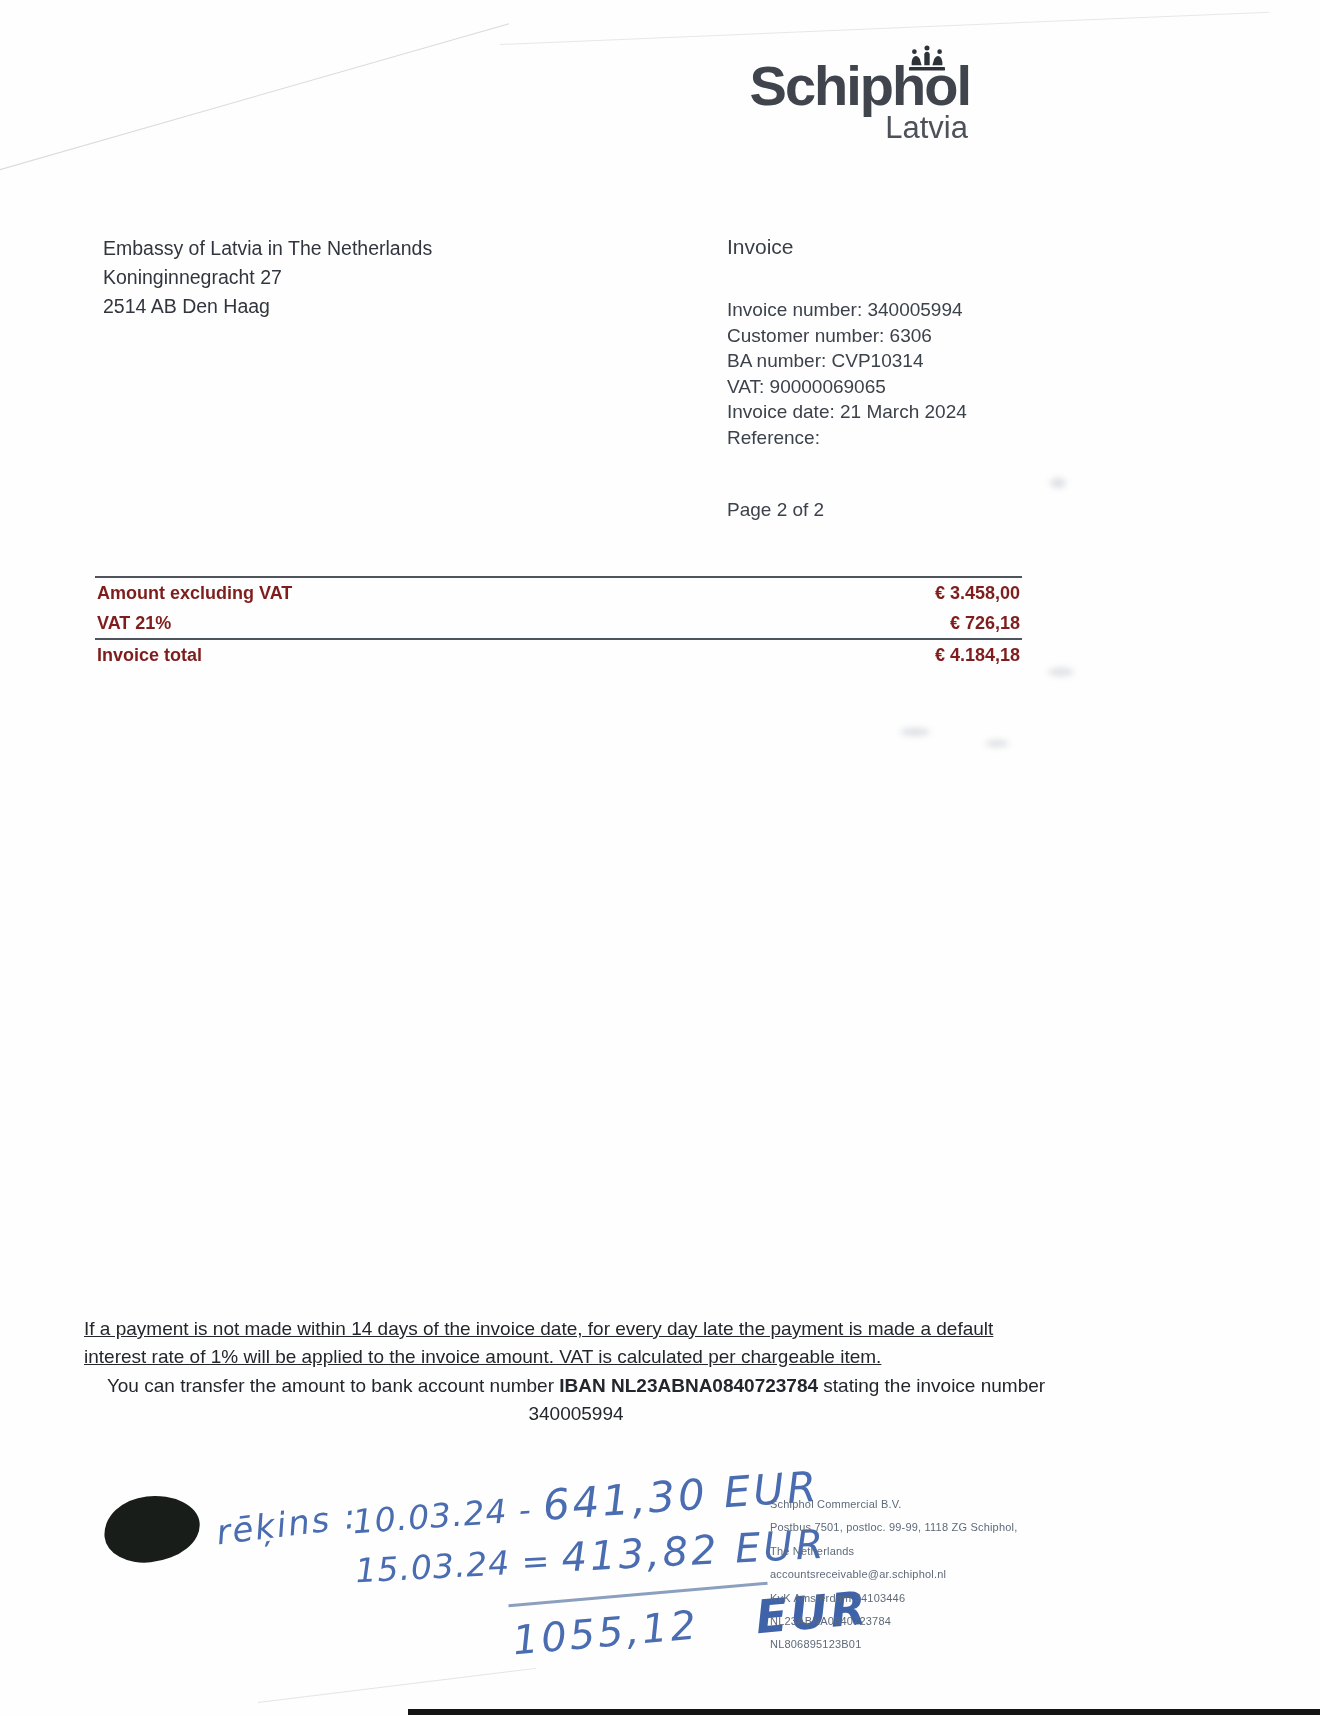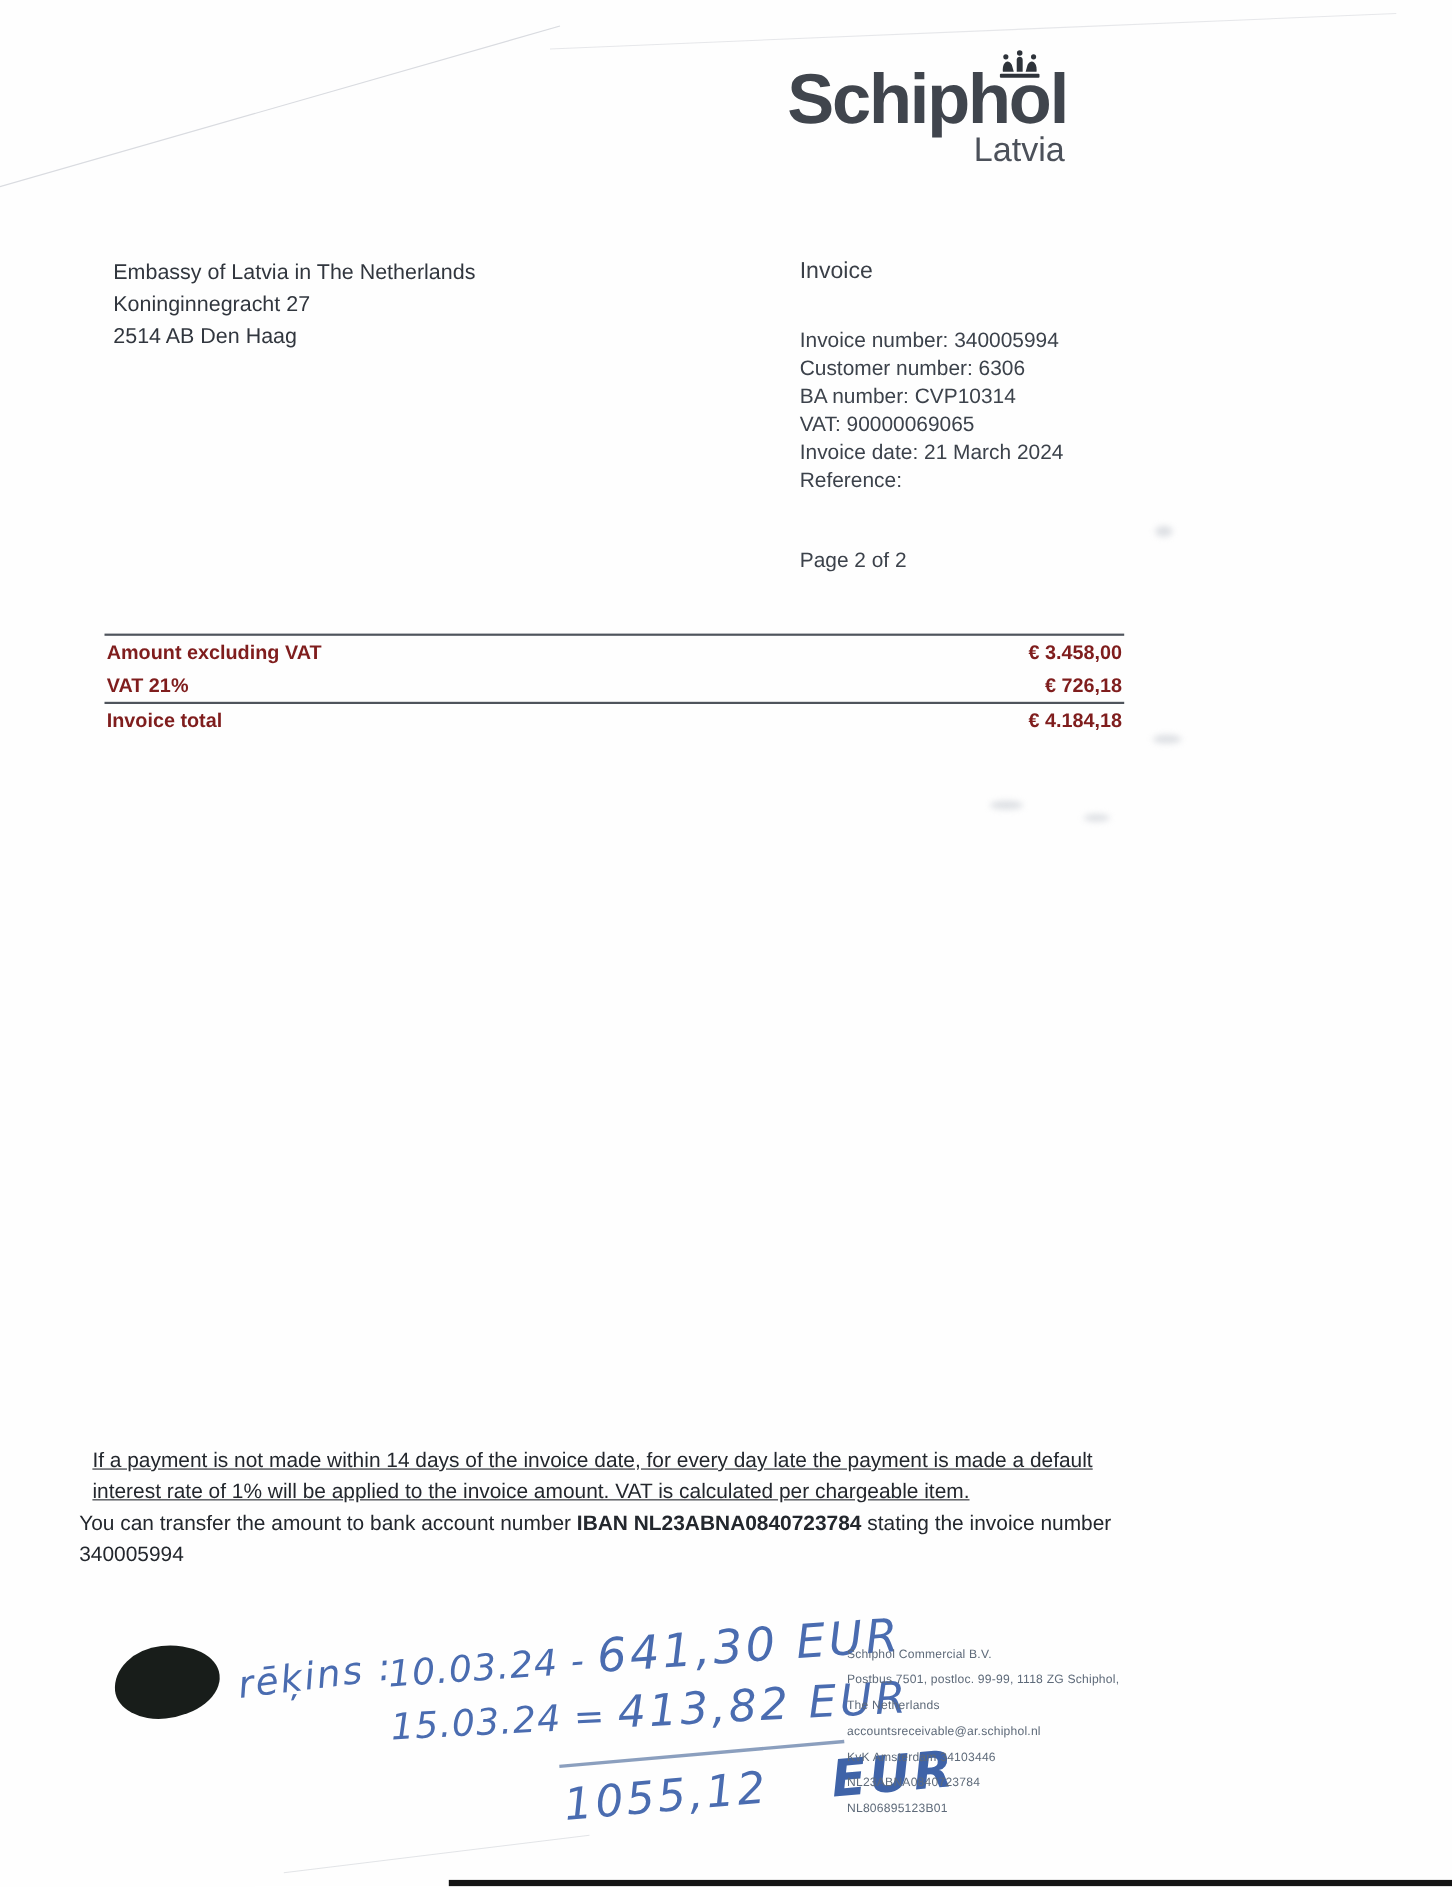--- a/index.html
+++ b/index.html
@@ -10,36 +10,36 @@
   
   .artifact{position:absolute;background:#b9bdc6;opacity:.55;transform-origin:left center;}
   .scan-a{left:-10px;top:172px;width:540px;height:1px;transform:rotate(-16deg);}
   .scan-b{left:500px;top:44px;width:770px;height:1px;transform:rotate(-2.4deg);opacity:.35;}
   .scan-c{left:258px;top:1702px;width:280px;height:1px;transform:rotate(-7deg);opacity:.4;}
   .smudge{position:absolute;border-radius:50%;background:#c7cbd2;filter:blur(3px);opacity:.6;}
   .bottom-bar{position:absolute;left:408px;right:0;bottom:0;height:6px;background:#141414;}
   
   .logo{position:absolute;left:690px;top:58px;width:280px;text-align:right;}
   .logo .crown{position:absolute;right:16px;top:-16px;width:54px;height:32px;}
-  .logo .brand{font-size:64px;font-weight:700;letter-spacing:-2px;color:#40454d;line-height:1;}
+  .logo .brand{font-size:56px;font-weight:700;letter-spacing:-2px;color:#40454d;line-height:1;}
   .logo .sub{font-size:31px;font-weight:400;color:#4c515a;letter-spacing:0;margin-top:-4px;margin-right:2px;}
   
   .recipient{position:absolute;left:103px;top:234px;font-size:19.5px;line-height:29px;color:#31363e;}
   
   .inv-title{position:absolute;left:727px;top:235px;font-size:21px;font-weight:500;color:#3a3f47;}
   .inv-fields{position:absolute;left:727px;top:297px;font-size:19px;line-height:25.5px;color:#3c424b;}
   .page-ind{position:absolute;left:727px;top:499px;font-size:19px;color:#3c424b;}
   
   .totals{position:absolute;left:95px;top:576px;width:927px;font-size:18px;font-weight:700;color:#7f1d1d;}
   .totals .tline{height:0;border-top:2.5px solid #4f545c;}
   .totals .trow{display:flex;justify-content:space-between;padding:5px 2px 4px 2px;}
   .totals .trow .amt{text-align:center;}
   
   .terms1{position:absolute;left:84px;top:1296px;width:952px;font-size:19px;line-height:27.5px;color:#23272d;text-decoration:underline;}
-  .terms2{position:absolute;left:72px;top:1353px;width:952px;font-size:19px;line-height:27.5px;color:#23272d;}
+  .terms2{position:absolute;left:100px;top:1353px;width:952px;font-size:19px;line-height:27.5px;color:#23272d;text-align:center;}
   .terms2 .iban{font-weight:700;}
   .terms2 .inv-num{display:block;}
   
   .footer{position:absolute;left:770px;top:1493px;font-size:11px;line-height:23.4px;color:#5e6a79;letter-spacing:.2px;}
   
   .hand{position:absolute;font-family:"DejaVu Sans",sans-serif;font-style:italic;color:#4a6cb0;}
   .redaction{position:absolute;left:104px;top:1496px;width:96px;height:66px;background:#181d1a;
     border-radius:48% 52% 55% 45%/55% 48% 52% 45%;transform:rotate(-6deg);}
   .hw-label{left:216px;top:1504px;font-size:34px;transform:rotate(-7deg);letter-spacing:2px;}
   .hw-line1{left:352px;top:1478px;font-size:33px;transform:rotate(-4deg);letter-spacing:1px;white-space:nowrap;}

